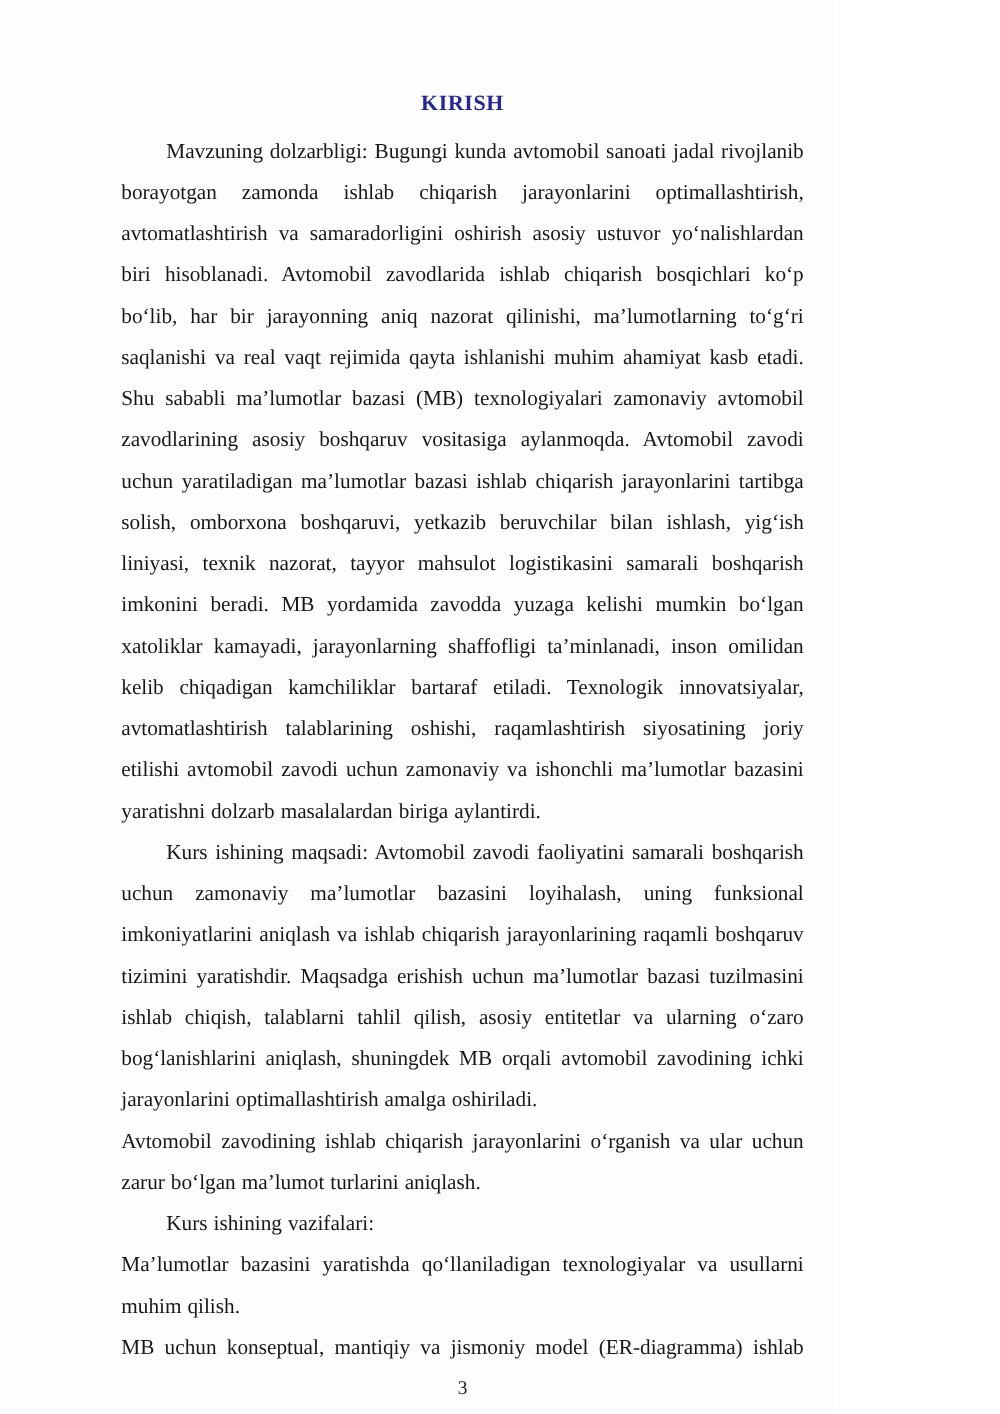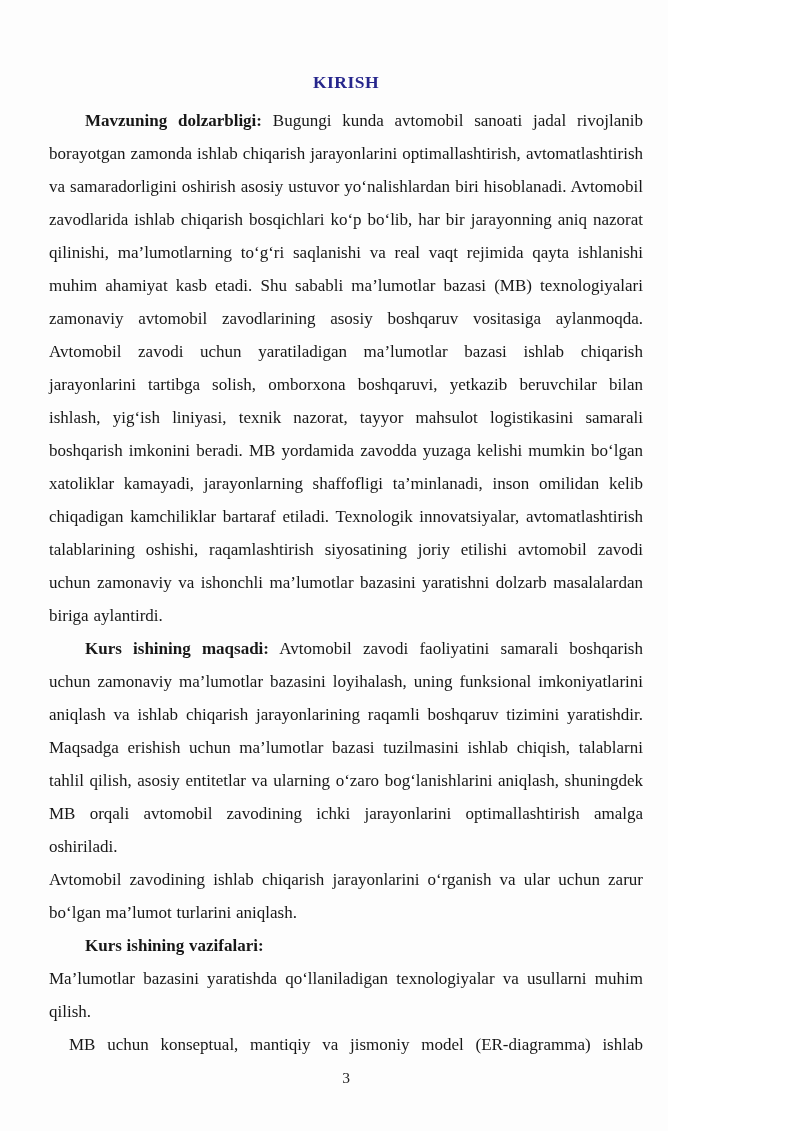--- a/index.html
+++ b/index.html
@@ -6,21 +6,21 @@
     margin: 0;
     padding: 0;
     background: #ffffff;
   }
   .page {
     position: relative;
     width: 668px;
     height: 1131px;
     background: #fdfdfd;
     box-sizing: border-box;
-    padding: 68px 25px 0 49px;
+    padding: 68px 25px 0 97px;
     font-family: "Liberation Serif", "DejaVu Serif", serif;
     color: #171717;
     overflow: hidden;
   }
   .doc-title {
     font-size: 17.5px;
     line-height: 28px;
     font-weight: bold;
     text-align: center;
     color: #26268c;
@@ -31,25 +31,24 @@
     margin: 0;
     font-size: 17px;
     line-height: 33px;
     text-align: justify;
     word-spacing: 0.5px;
   }
   .para.indent {
     text-indent: 36px;
   }
   .para .lead {
-    font-weight: bold;
+    font-weight: normal;
   }
   .para.spread {
     text-align-last: justify;
-    margin-left: 20px;
   }
   .page-number {
     margin-top: 6px;
     font-size: 15.5px;
     line-height: 22px;
     text-align: center;
     color: #222222;
   }
 </style>
 </head>

